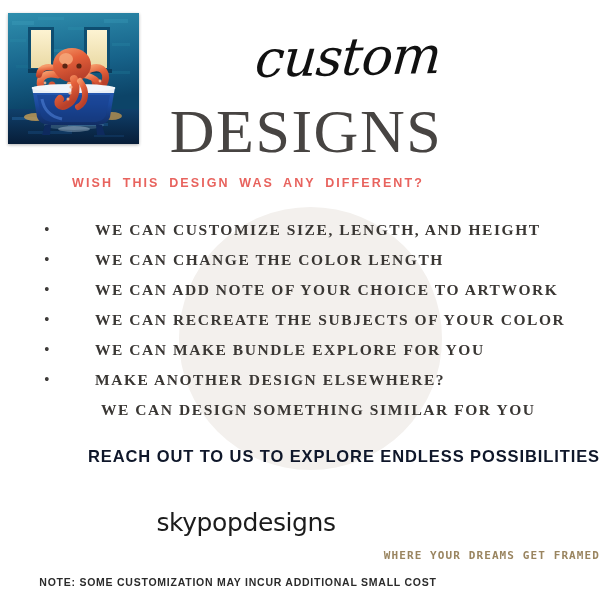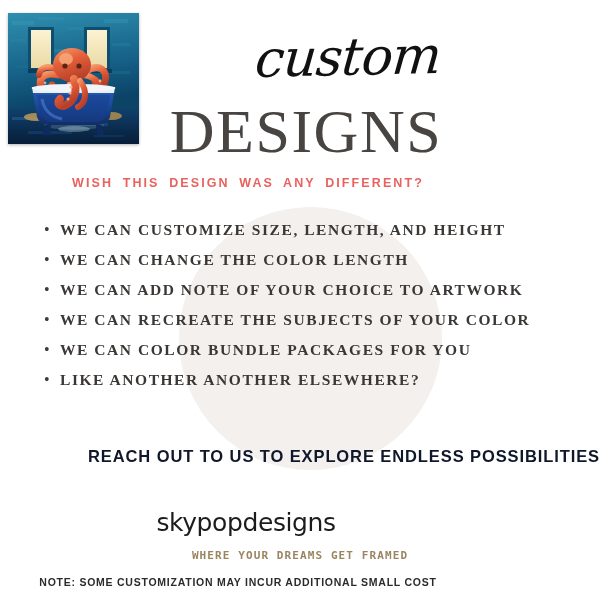--- a/index.html
+++ b/index.html
@@ -125,20 +125,21 @@
   }
   .bullet-text {
     flex: 1 1 auto;
     font-family: "Liberation Serif", "DejaVu Serif", serif;
     font-weight: 700;
     font-size: 15.5px;
     line-height: 30px;
     letter-spacing: 1.55px;
     color: #3a3734;
     white-space: nowrap;
+    margin-left: 35px;
   }
   .bullet-row.continuation .bullet-dot { color: transparent; }
   .bullet-row.continuation .bullet-text { padding-left: 6px; }
 
   
   .cta-red {
     position: absolute;
     left: 0; top: 447px;
     width: 600px;
     text-align: center;
@@ -161,21 +162,21 @@
     font-family: "DejaVu Sans", sans-serif;
     font-weight: 400;
     font-size: 25px;
     letter-spacing: -0.4px;
     color: #1c1c1c;
   }
   .brand-tagline {
     position: absolute;
     left: 0; top: 549px;
     width: 600px;
-    text-align: center;
+    text-align: right;
     z-index: 2;
     font-family: "DejaVu Sans Mono", monospace;
     font-weight: 700;
     font-size: 11px;
     letter-spacing: 1.1px;
     color: #9a8560;
   }
   .footer-note {
     position: absolute;
     left: 0; top: 576px;
@@ -323,25 +324,29 @@
     <li class="bullet-row">
       <span class="bullet-dot">•</span>
       <span class="bullet-text">WE CAN ADD NOTE OF YOUR CHOICE TO ARTWORK</span>
     </li>
     <li class="bullet-row">
       <span class="bullet-dot">•</span>
       <span class="bullet-text">WE CAN RECREATE THE SUBJECTS OF YOUR COLOR</span>
     </li>
     <li class="bullet-row">
       <span class="bullet-dot">•</span>
-      <span class="bullet-text">WE CAN COLOR BUNDLE PACKAGES FOR YOU</span>
-    </li>
-    <li class="bullet-row">
-      <span class="bullet-dot">•</span>
-      <span class="bullet-text">LIKE ANOTHER ANOTHER ELSEWHERE?</span>
+      <span class="bullet-text">WE CAN MAKE BUNDLE EXPLORE FOR YOU</span>
+    </li>
+    <li class="bullet-row">
+      <span class="bullet-dot">•</span>
+      <span class="bullet-text">MAKE ANOTHER DESIGN ELSEWHERE?</span>
+    </li>
+    <li class="bullet-row continuation">
+      <span class="bullet-dot"></span>
+      <span class="bullet-text">WE CAN DESIGN SOMETHING SIMILAR FOR YOU</span>
     </li>
   </ul>
 
   <div class="cta-red">REACH OUT TO US TO EXPLORE ENDLESS POSSIBILITIES</div>
 
   <div class="brand-name">skypopdesigns</div>
 
   <div class="brand-tagline">WHERE YOUR DREAMS GET FRAMED</div>
 
   <div class="footer-note">NOTE: SOME CUSTOMIZATION MAY INCUR ADDITIONAL SMALL COST</div>

